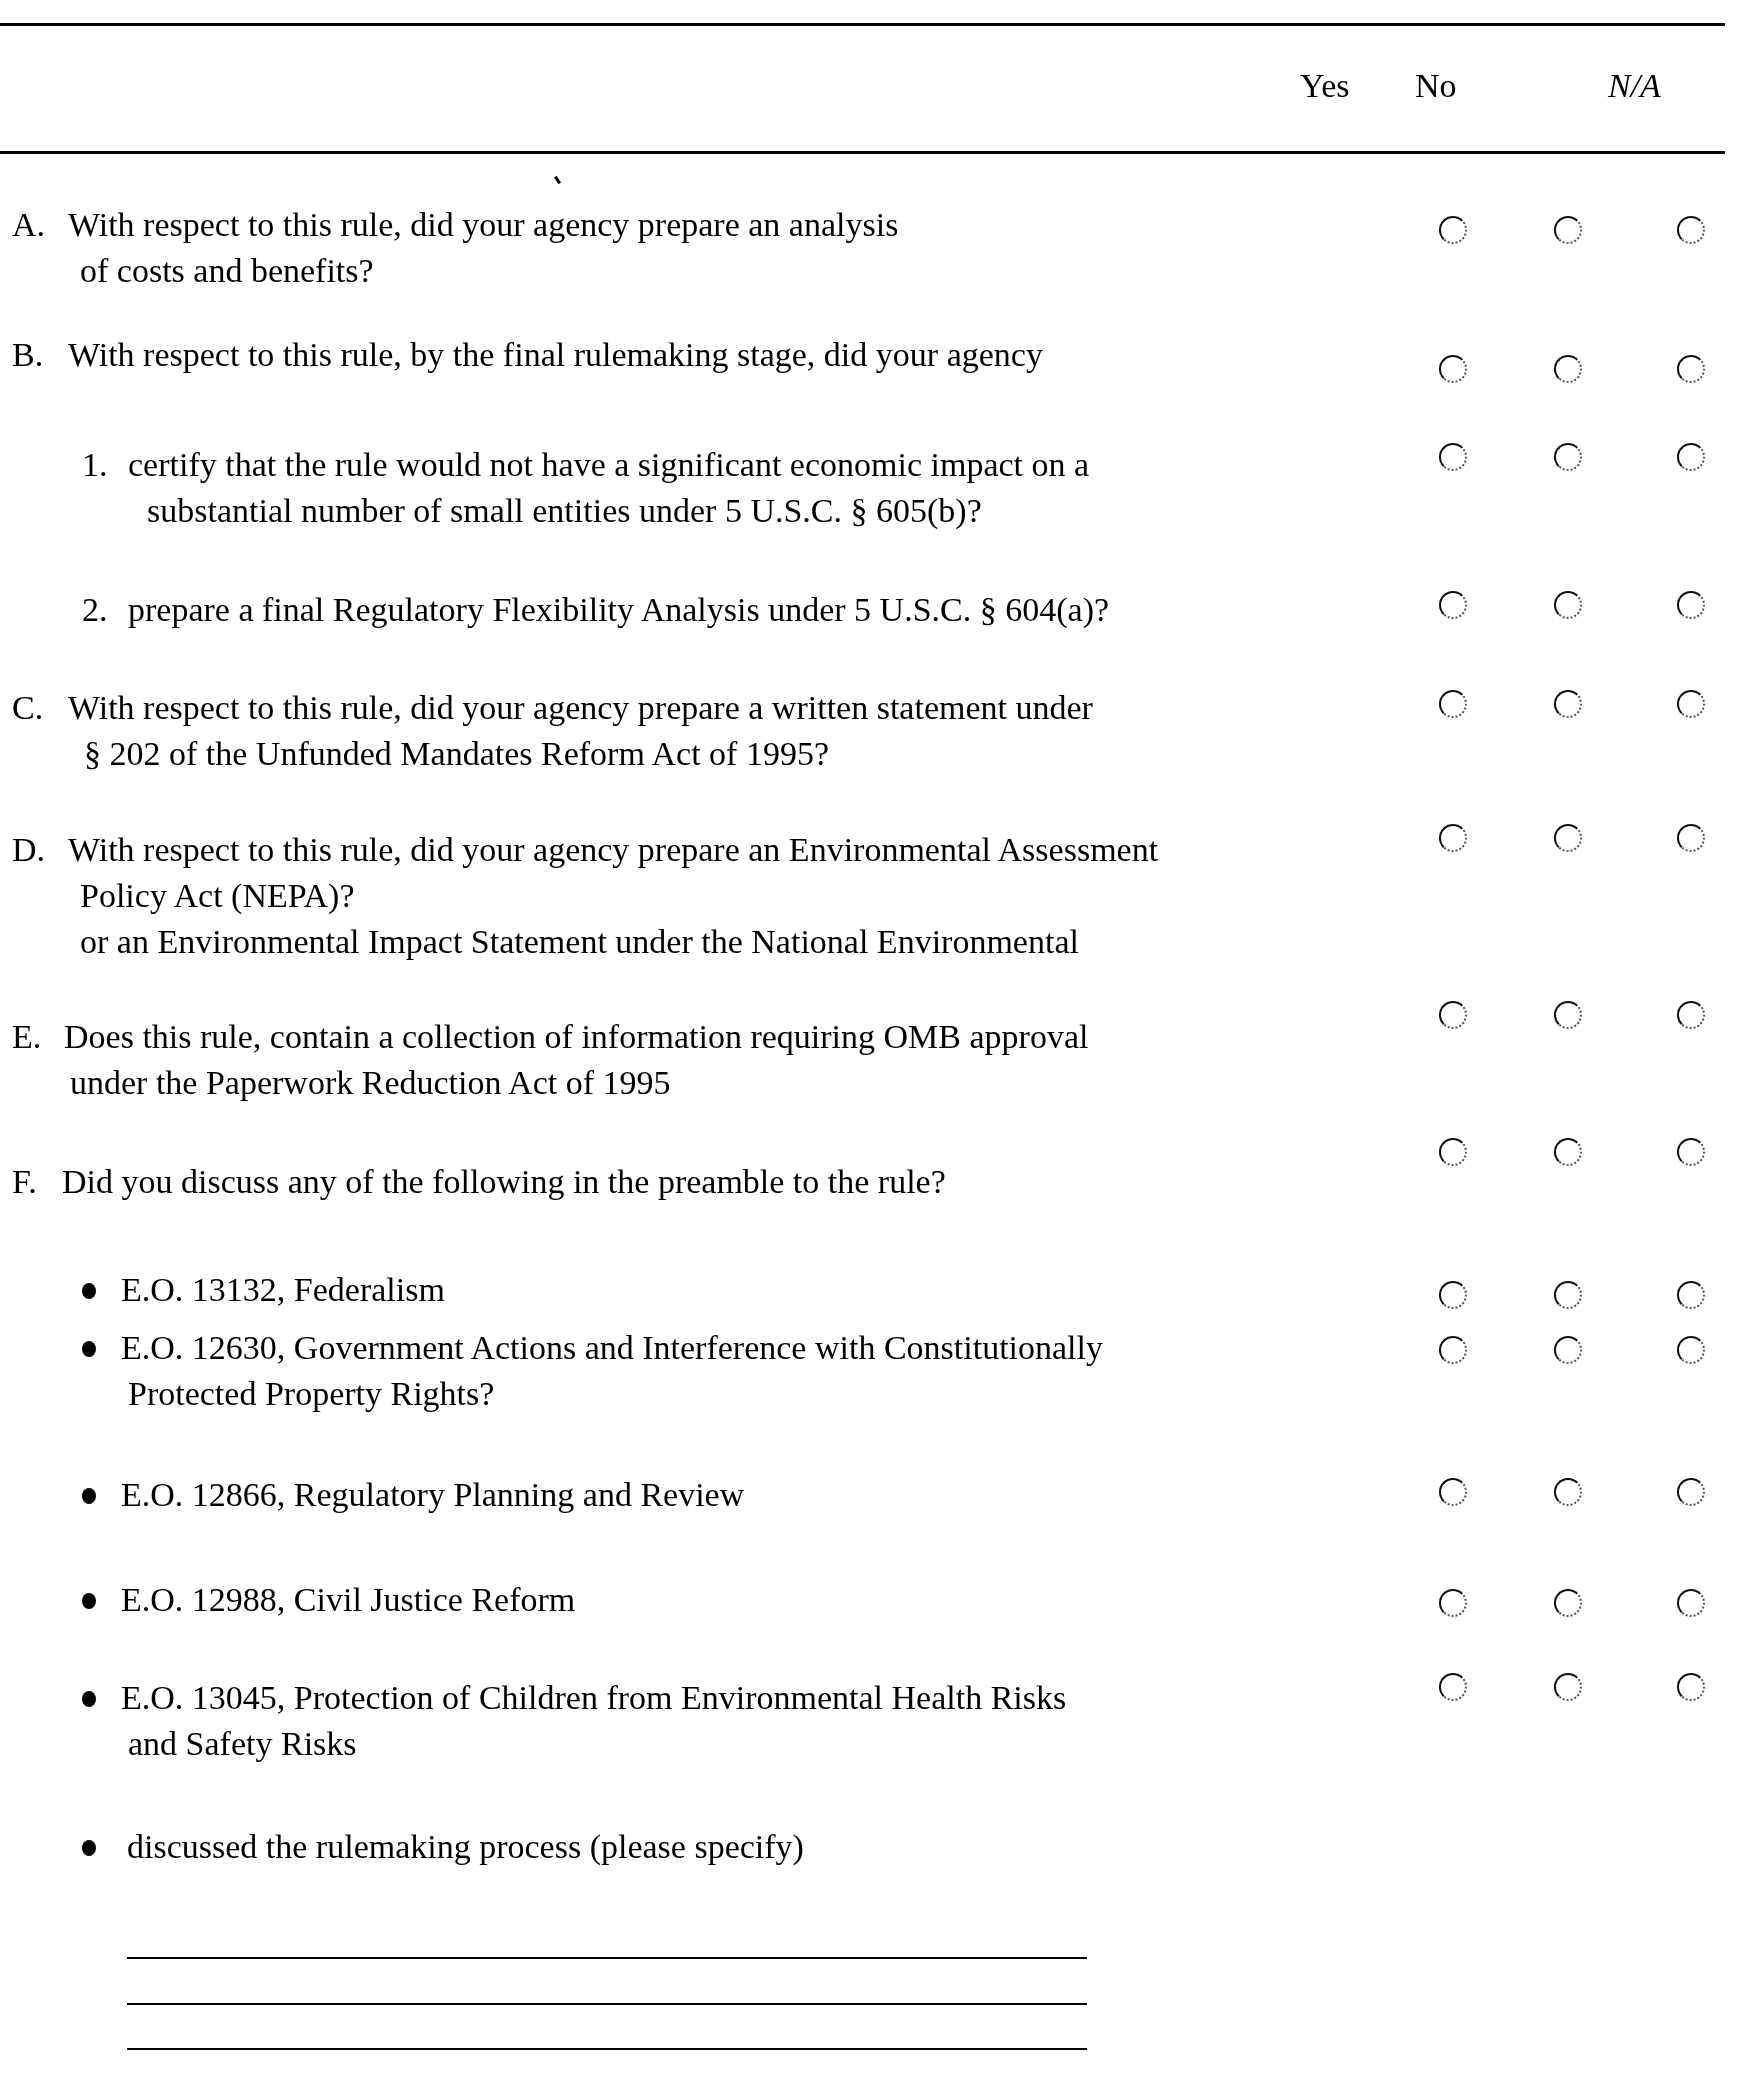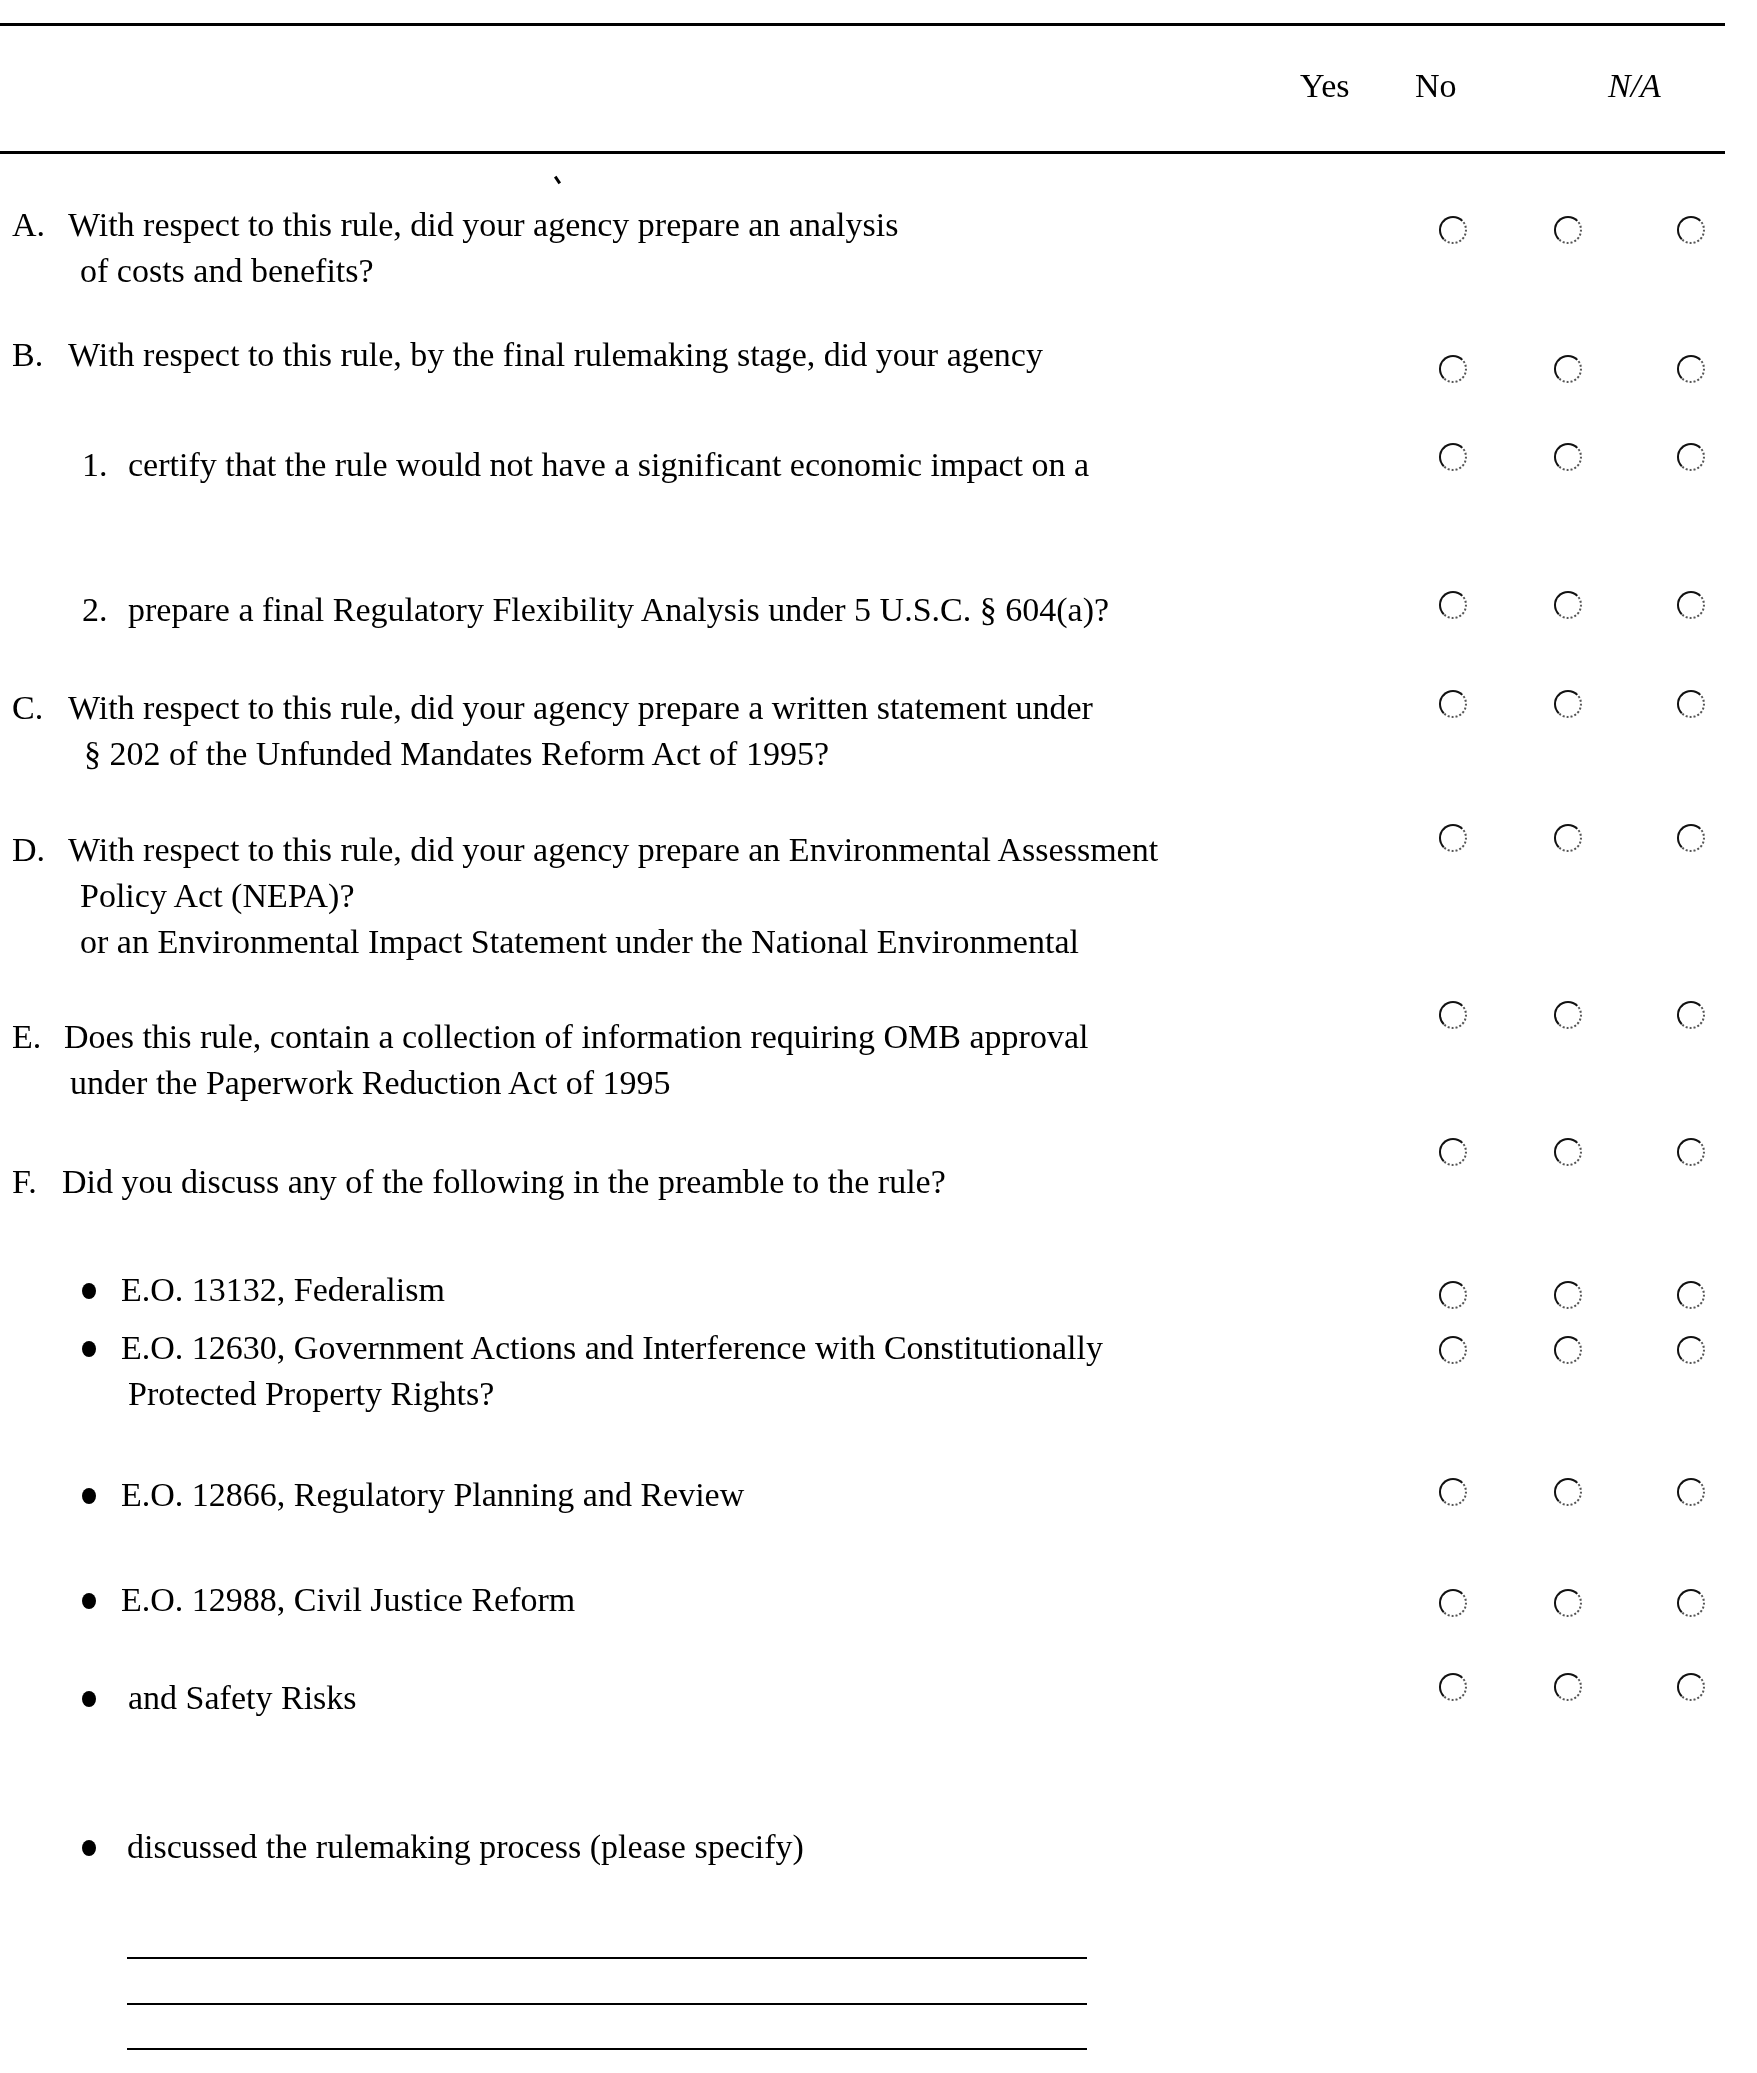--- a/index.html
+++ b/index.html
@@ -47,20 +47,21 @@
   </div>
 </div>
 <div class="radio" style="left:1439px; top:355px;"></div>
 <div class="radio" style="left:1554px; top:355px;"></div>
 <div class="radio" style="left:1677px; top:355px;"></div>
 
 <div class="q" style="left:82px; top:442px;">
   <span class="lbl">1.</span>
   <div class="txt" style="left:46px;">
     <span>certify that the rule would not have a significant economic impact on a</span>
+    <span style="padding-left:19px;">substantial number of small entities under 5 U.S.C. § 605(b)?</span>
   </div>
 </div>
 <div class="radio" style="left:1439px; top:443px;"></div>
 <div class="radio" style="left:1554px; top:443px;"></div>
 <div class="radio" style="left:1677px; top:443px;"></div>
 
 <div class="q" style="left:82px; top:587px;">
   <span class="lbl">2.</span>
   <div class="txt" style="left:46px;">
     <span>prepare a final Regulatory Flexibility Analysis under 5 U.S.C. § 604(a)?</span>
@@ -151,20 +152,21 @@
     <span>E.O. 12988, Civil Justice Reform</span>
   </div>
 </div>
 <div class="radio" style="left:1439px; top:1589px;"></div>
 <div class="radio" style="left:1554px; top:1589px;"></div>
 <div class="radio" style="left:1677px; top:1589px;"></div>
 
 <div class="bullet" style="left:82px; top:1691px;"></div>
 <div class="q" style="left:121px; top:1675px;">
   <div class="txt" style="left:0;">
+    <span>E.O. 13045, Protection of Children from Environmental Health Risks</span>
     <span style="padding-left:7px;">and Safety Risks</span>
   </div>
 </div>
 <div class="radio" style="left:1439px; top:1673px;"></div>
 <div class="radio" style="left:1554px; top:1673px;"></div>
 <div class="radio" style="left:1677px; top:1673px;"></div>
 
 <div class="bullet" style="left:82px; top:1840px;"></div>
 <div class="q" style="left:119px; top:1824px;">
   <div class="txt" style="left:0;">

